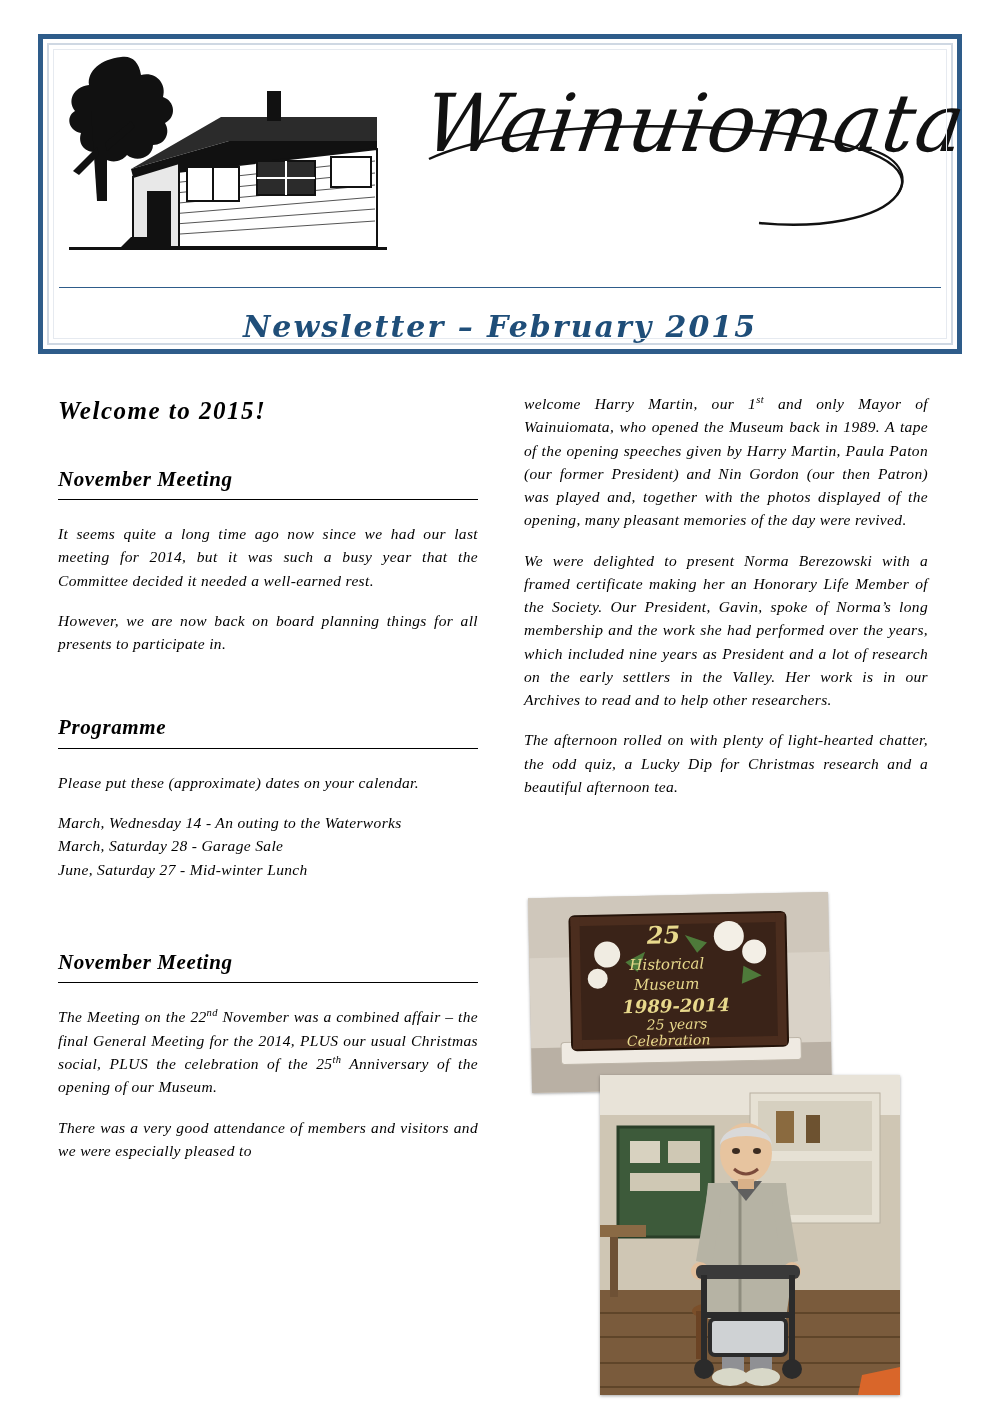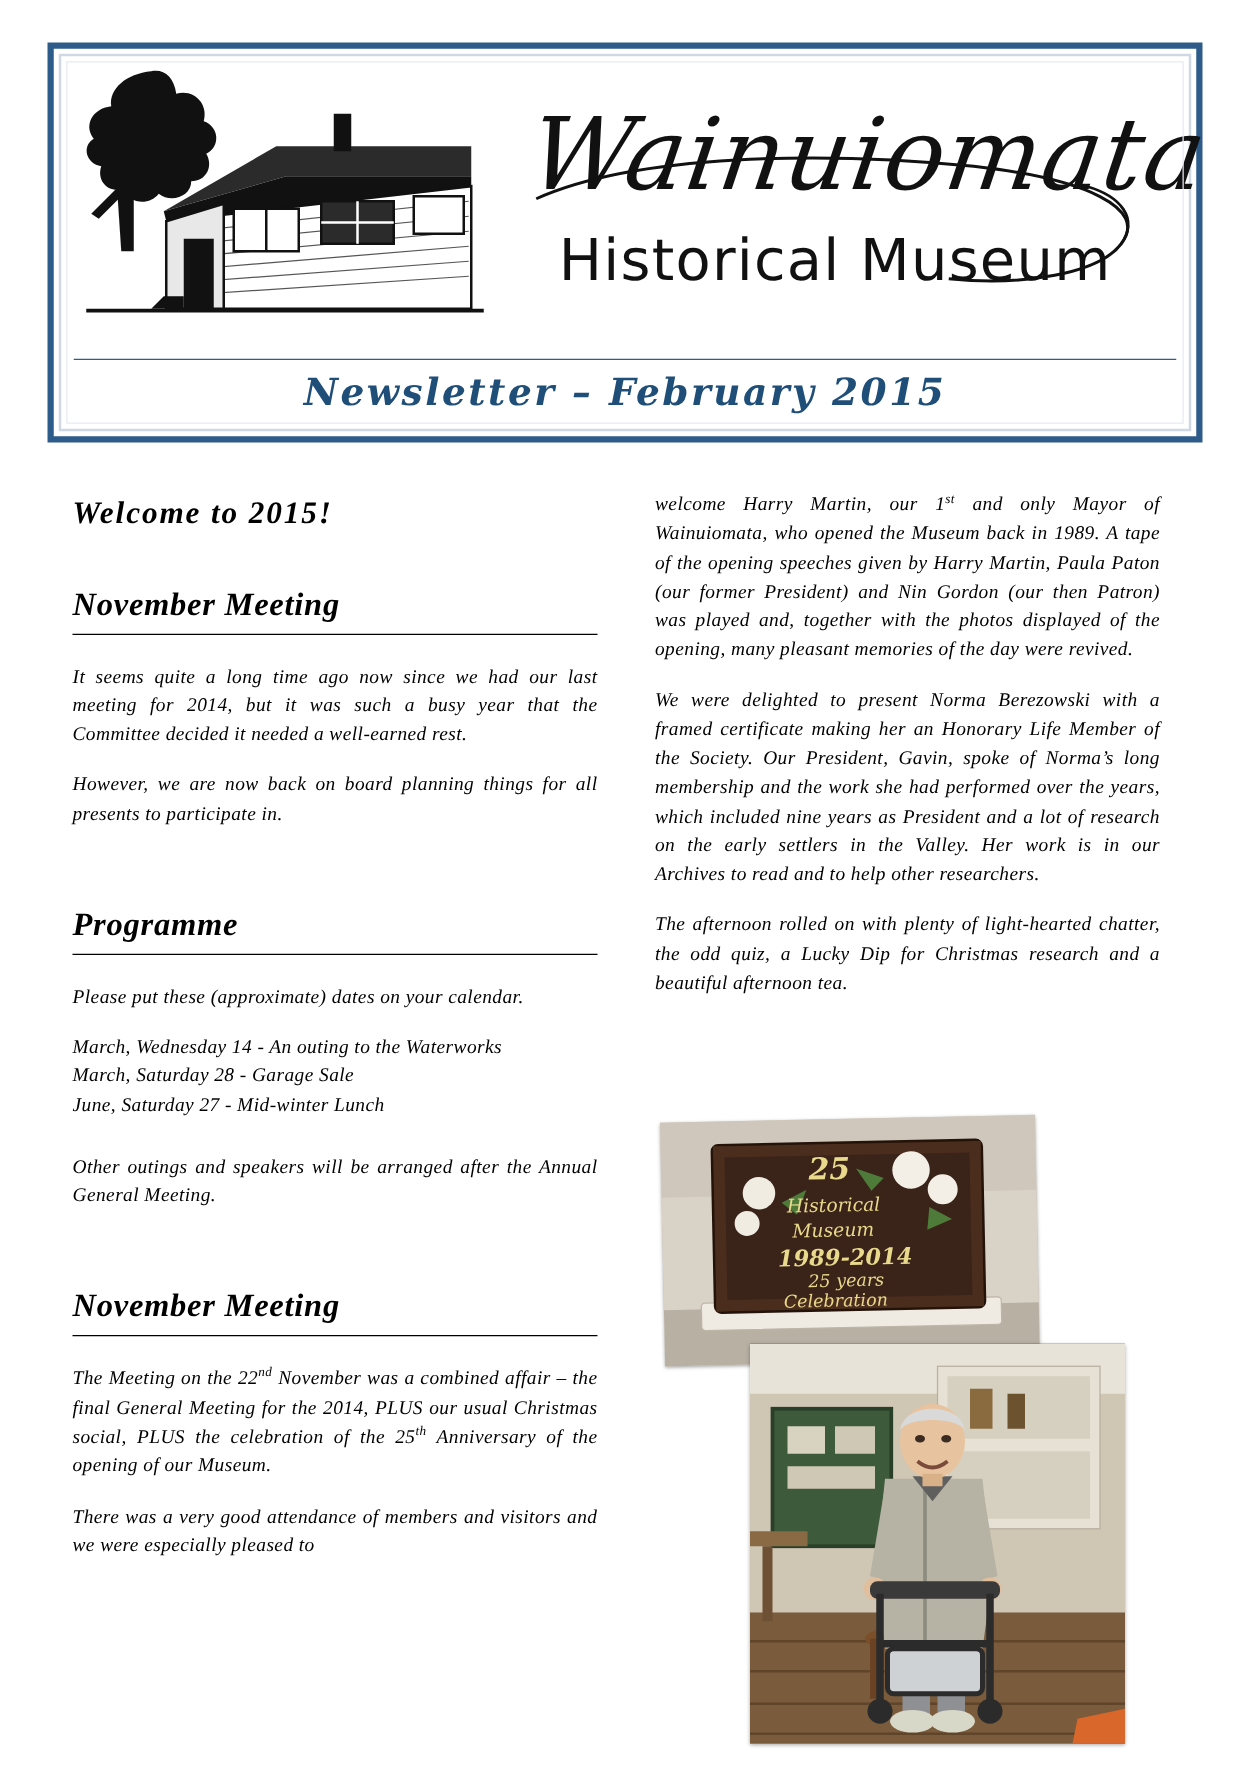--- a/index.html
+++ b/index.html
@@ -94,21 +94,21 @@
     left: 10px;
     right: 10px;
     top: 242px;
     border-top: 1px solid #2e5c8a;
     height: 0;
   }
   .newsletter-title {
     position: absolute;
     left: 0;
     right: 0;
-    top: 252px;
+    top: 264px;
     text-align: center;
     font-family: "DejaVu Serif", serif;
     font-style: italic;
     font-weight: bold;
     font-size: 30px;
     letter-spacing: 2px;
     color: #1f4e79;
   }
 
   
@@ -133,21 +133,21 @@
     margin: 0 0 34px 0;
     font-family: "Liberation Serif", serif;
     font-weight: bold;
     font-size: 25px;
     letter-spacing: 1.5px;
   }
   h2.section {
     margin: 0 0 4px 0;
     font-family: "Liberation Serif", serif;
     font-weight: bold;
-    font-size: 26px;
+    font-size: 21px;
     letter-spacing: 0.6px;
   }
   .section-rule {
     border-bottom: 1.4px solid #000000;
     margin-bottom: 22px;
     width: 100%;
   }
   p {
     margin: 0 0 17px 0;
     letter-spacing: 0.35px;
@@ -228,21 +228,20 @@
         <rect x="206" y="40" width="14" height="30" fill="#111"></rect>
 
         <rect x="86" y="140" width="24" height="56" fill="#111"></rect>
 
         <path d="M60 196 L86 196 L86 186 L70 186 Z" fill="#111"></path>
       </svg>
     </div>
 
     <div class="wordmark">
       <div class="line1">Wainuiomata</div>
-      <div class="line2">Historical Museum</div>
       <svg class="swash" viewBox="0 0 540 210" preserveAspectRatio="none">
         <path d="M30 96 C110 60 260 58 380 70 C470 80 520 104 498 132 C480 156 420 166 360 160" fill="none" stroke="#111" stroke-width="2.4"></path>
         <path d="M498 132 C512 112 498 94 470 86" fill="none" stroke="#111" stroke-width="2.2"></path>
       </svg>
     </div>
 
     <div class="mast-rule"></div>
     <div class="newsletter-title">Newsletter – February 2015</div>
   </div>
 </div>
@@ -260,21 +259,20 @@
 
   <h2 class="section">Programme</h2>
   <div class="section-rule"></div>
   <p class="just">Please put these (approximate) dates on your calendar.</p>
   <div class="list-block">
     <p>March, Wednesday 14 - An outing to the Waterworks</p>
     <p>March, Saturday 28 - Garage Sale</p>
     <p>June, Saturday 27 - Mid-winter Lunch</p>
   </div>
   <div class="spacer-md"></div>
-  <p class="just">Other outings and speakers will be arranged after the Annual General Meeting.</p>
 
   <div class="spacer-lg"></div>
 
   <h2 class="section">November Meeting</h2>
   <div class="section-rule"></div>
   <p class="just"><span>The Meeting on the 22</span><sup>nd</sup><span> November was a combined affair – the final General Meeting for the 2014, PLUS our usual Christmas social, PLUS the celebration of the 25</span><sup>th</sup><span> Anniversary of the opening of our Museum.</span></p>
   <p class="just">There was a very good attendance of members and visitors and we were especially pleased to</p>
 </div>
 
 <div class="col col-right">

